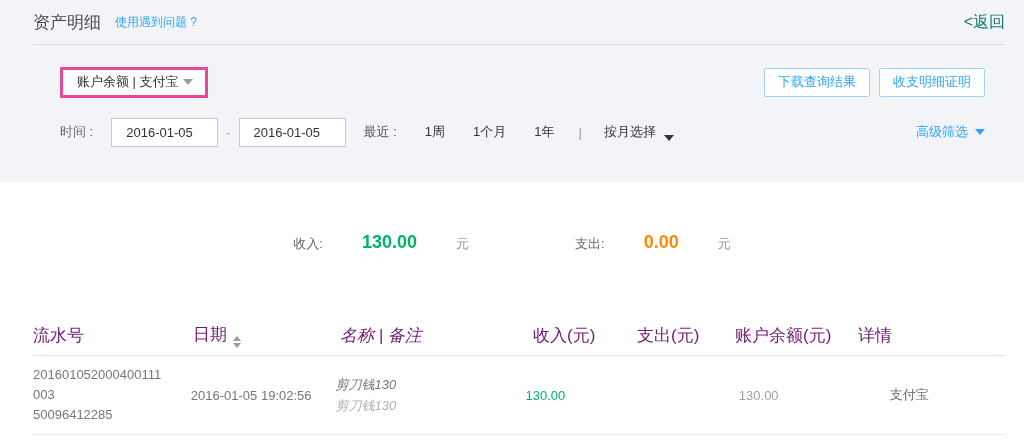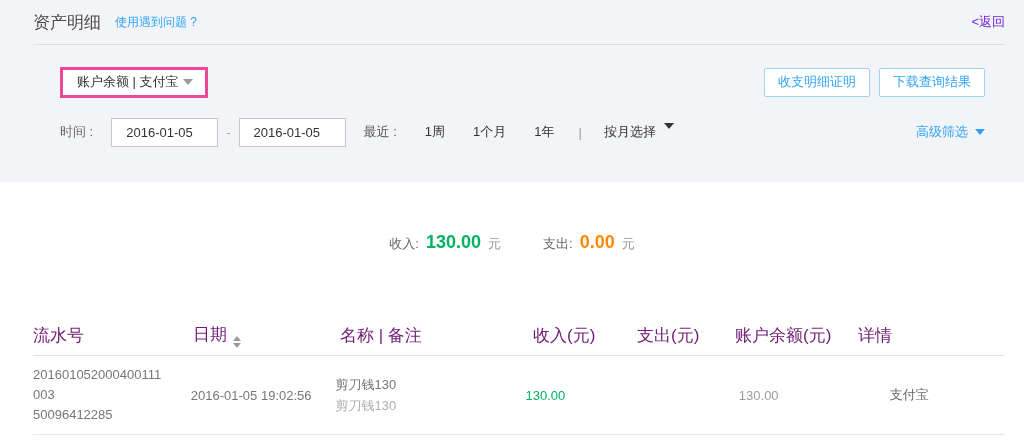--- a/index.html
+++ b/index.html
@@ -6,69 +6,69 @@
   html,body { width:1024px; height:443px; overflow:hidden; background:#fff;
               font-family:"Liberation Sans","DejaVu Sans",sans-serif; }
 
   
   .top-panel { background:#f3f4f8; height:182px; }
 
   .header-row { display:flex; align-items:center; height:45px;
                 margin:0 19px 0 33px; border-bottom:1px solid #d9dde5; }
   .page-title { font-size:17px; color:#4a4a4a; }
   .help-link  { margin-left:14px; font-size:12px; color:#2ea4f6; cursor:pointer; }
-  .back-link  { margin-left:auto; font-size:13px; color:#6d28d9; cursor:pointer;text-align:right; }
+  .back-link  { margin-left:auto; font-size:16px; color:#0f766e; cursor:pointer;text-align:right; }
 
   .filter-row1 { display:flex; align-items:center; margin:22px 39px 0 60px; height:30px; }
   .account-select { width:148px; height:31px; background:#fff; border:3px solid #ec4899;
                     display:flex; align-items:center; justify-content:space-between;
                     padding:0 12px 0 14px; font-size:13px; color:#333; cursor:pointer; }
   .btn-group { margin-left:auto; display:flex; }
   .btn { height:29px; border:1px solid #9fd4f7; background:#fff; color:#2ea4f6;
          font-size:13px; padding:0 13px; border-radius:2px; margin-left:9px;
          display:flex; align-items:center; cursor:pointer; }
 
   .filter-row2 { display:flex; align-items:center; margin:20px 39px 0 60px;
                  height:30px; font-size:13px; color:#333; }
   .time-label { color:#666; margin-right:18px; }
   .date-input { width:107px; height:29px; background:#fff; border:1px solid #c9c9c9;
                 font-size:13px; color:#333; padding:0 0 0 14px;
                 font-family:"Liberation Sans","DejaVu Sans",sans-serif; }
   .date-sep { color:#aaa; margin:0 8px; }
   .recent-label { margin-left:18px; color:#555; }
   .quick-link { margin-left:28px; color:#333; cursor:pointer; }
   .v-divider { margin-left:24px; color:#999; }
-  .month-select { margin-left:22px; color:#333; cursor:pointer; display:flex; align-items:flex-start; }
+  .month-select { margin-left:22px; color:#333; cursor:pointer; display:flex; align-items:flex-end; }
   .advanced-filter { margin-left:auto; color:#2ea4f6; cursor:pointer; display:flex; align-items:center; }
 
   
   .caret { display:inline-block; width:0; height:0;
            border-left:5px solid transparent; border-right:5px solid transparent; }
   .caret.gray { border-top:6px solid #9b9b9b; }
   .caret.dark { border-top:6px solid #333; margin-left:8px; }
   .caret.blue { border-top:6px solid #2ea4f6; margin-left:7px; }
 
   
   .main { background:#fff; }
   .summary { padding-top:50px; display:flex; justify-content:center;
-             align-items:baseline; font-size:13px; }
+             align-items:baseline; font-size:13px;gap:32px; }
   .sum-label { color:#666; }
   .sum-value { font-size:18px; font-weight:bold; margin:0 7px; }
   .sum-value.green  { color:#00b362; }
   .sum-value.orange { color:#ff8800; }
   .sum-unit { color:#999; }
   .sum-gap { width:42px; }
 
   
   .table { margin:62px 19px 0 33px; }
   .thead { display:flex; align-items:center; height:41px; font-size:17px;
            color:#701a75; border-bottom:1px solid #dde3ee; }
   .trow  { display:flex; align-items:center; height:79px; font-size:13px;
            color:#777; border-bottom:1px solid #e8e8e8; }
-  .c1 { width:160px; } .c2 { width:147px; } .c3 { width:185px; }
+  .c1 { width:160px; } .c2 { width:147px; } .c3 { width:185px;font-style:italic; }
   .c4 { width:80px; padding-left:8px; } .c5 { width:98px;margin-left:32px; }
   .c6 { width:123px; } .c7 { width:117px; } .c8 { flex:1; }
   .serial { line-height:20px; word-break:break-all; padding-right:24px; }
   .name-main { color:#777; line-height:21px; }
   .name-remark { color:#b0b0b0; line-height:21px; }
   .income-val { color:#00b362; }
   .balance-val { color:#9e9e9e; padding-left:14px; }
   .pay-method { color:#666;margin-left:44px; }
 
   .sort-icon { display:inline-flex; flex-direction:column; margin-left:6px;
@@ -88,22 +88,22 @@
     <span class="help-link">使用遇到问题 ?</span>
     <span class="back-link">&lt;返回</span>
   </div>
 
   <div class="filter-row1">
     <div class="account-select">
       <span>账户余额 | 支付宝</span>
       <span class="caret gray"></span>
     </div>
     <div class="btn-group">
+      <div class="btn">下载查询结果</div>
       <div class="btn">收支明细证明</div>
-      <div class="btn">下载查询结果</div>
     </div>
   </div>
 
   <div class="filter-row2">
     <span class="time-label">时间 :</span>
     <input class="date-input" value="2016-01-05" style="">
     <span class="date-sep">-</span>
     <input class="date-input" value="2016-01-05" style="">
     <span class="recent-label">最近 :</span>
     <span class="quick-link">1周</span>

